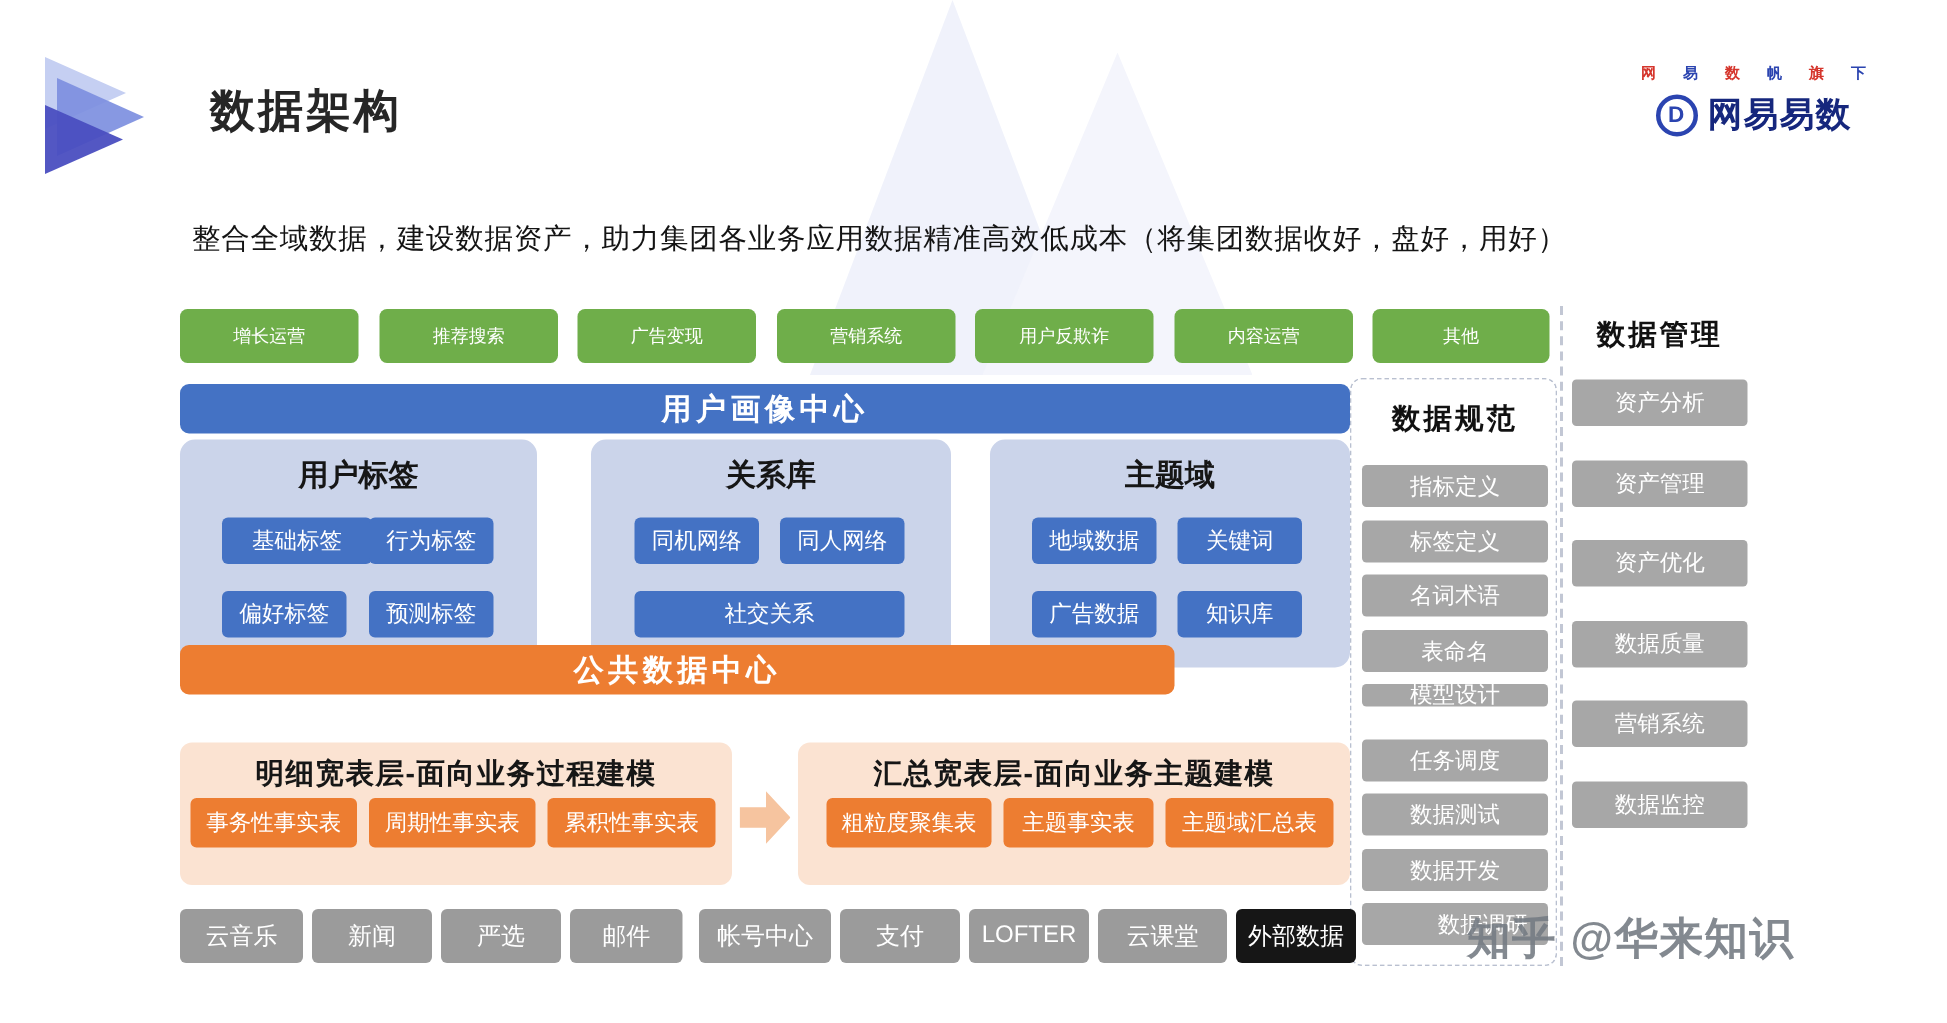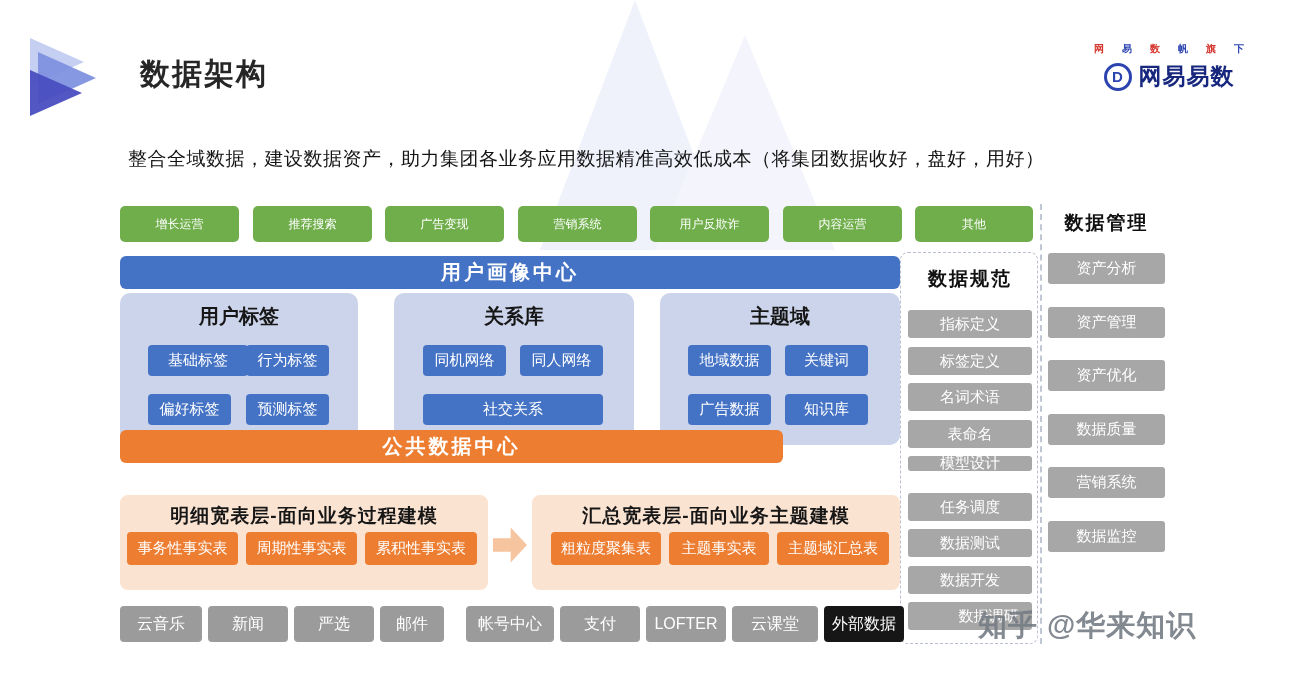--- a/index.html
+++ b/index.html
@@ -129,21 +129,21 @@
   <div class="abs btn orangebtn" style="left:246px;top:532px;width:111px;height:33px;">周期性事实表</div>
   <div class="abs btn orangebtn" style="left:365px;top:532px;width:112px;height:33px;">累积性事实表</div>
 
   <div class="abs btn orangebtn" style="left:551px;top:532px;width:110px;height:33px;">粗粒度聚集表</div>
   <div class="abs btn orangebtn" style="left:669px;top:532px;width:100px;height:33px;">主题事实表</div>
   <div class="abs btn orangebtn" style="left:777px;top:532px;width:112px;height:33px;">主题域汇总表</div>
 
   <div class="abs btn srcbtn" style="left:120px;top:606px;width:82px;height:36px;">云音乐</div>
   <div class="abs btn srcbtn" style="left:208px;top:606px;width:80px;height:36px;">新闻</div>
   <div class="abs btn srcbtn" style="left:294px;top:606px;width:80px;height:36px;">严选</div>
-  <div class="abs btn srcbtn" style="left:380px;top:606px;width:64px;height:36px;">邮件</div>
+  <div class="abs btn srcbtn" style="left:380px;top:606px;width:75px;height:36px;">邮件</div>
   <div class="abs btn srcbtn" style="left:466px;top:606px;width:88px;height:36px;">帐号中心</div>
   <div class="abs btn srcbtn" style="left:560px;top:606px;width:80px;height:36px;">支付</div>
   <div class="abs btn srcbtn" style="left:646px;top:606px;width:80px;height:36px;">LOFTER</div>
   <div class="abs btn srcbtn" style="left:732px;top:606px;width:86px;height:36px;">云课堂</div>
   <div class="abs btn srcbtn darkbtn" style="left:824px;top:606px;width:80px;height:36px;">外部数据</div>
 
   <div class="abs watermark" style="left:978px;top:606px;">知乎 @华来知识</div>
 
 </div>
 

